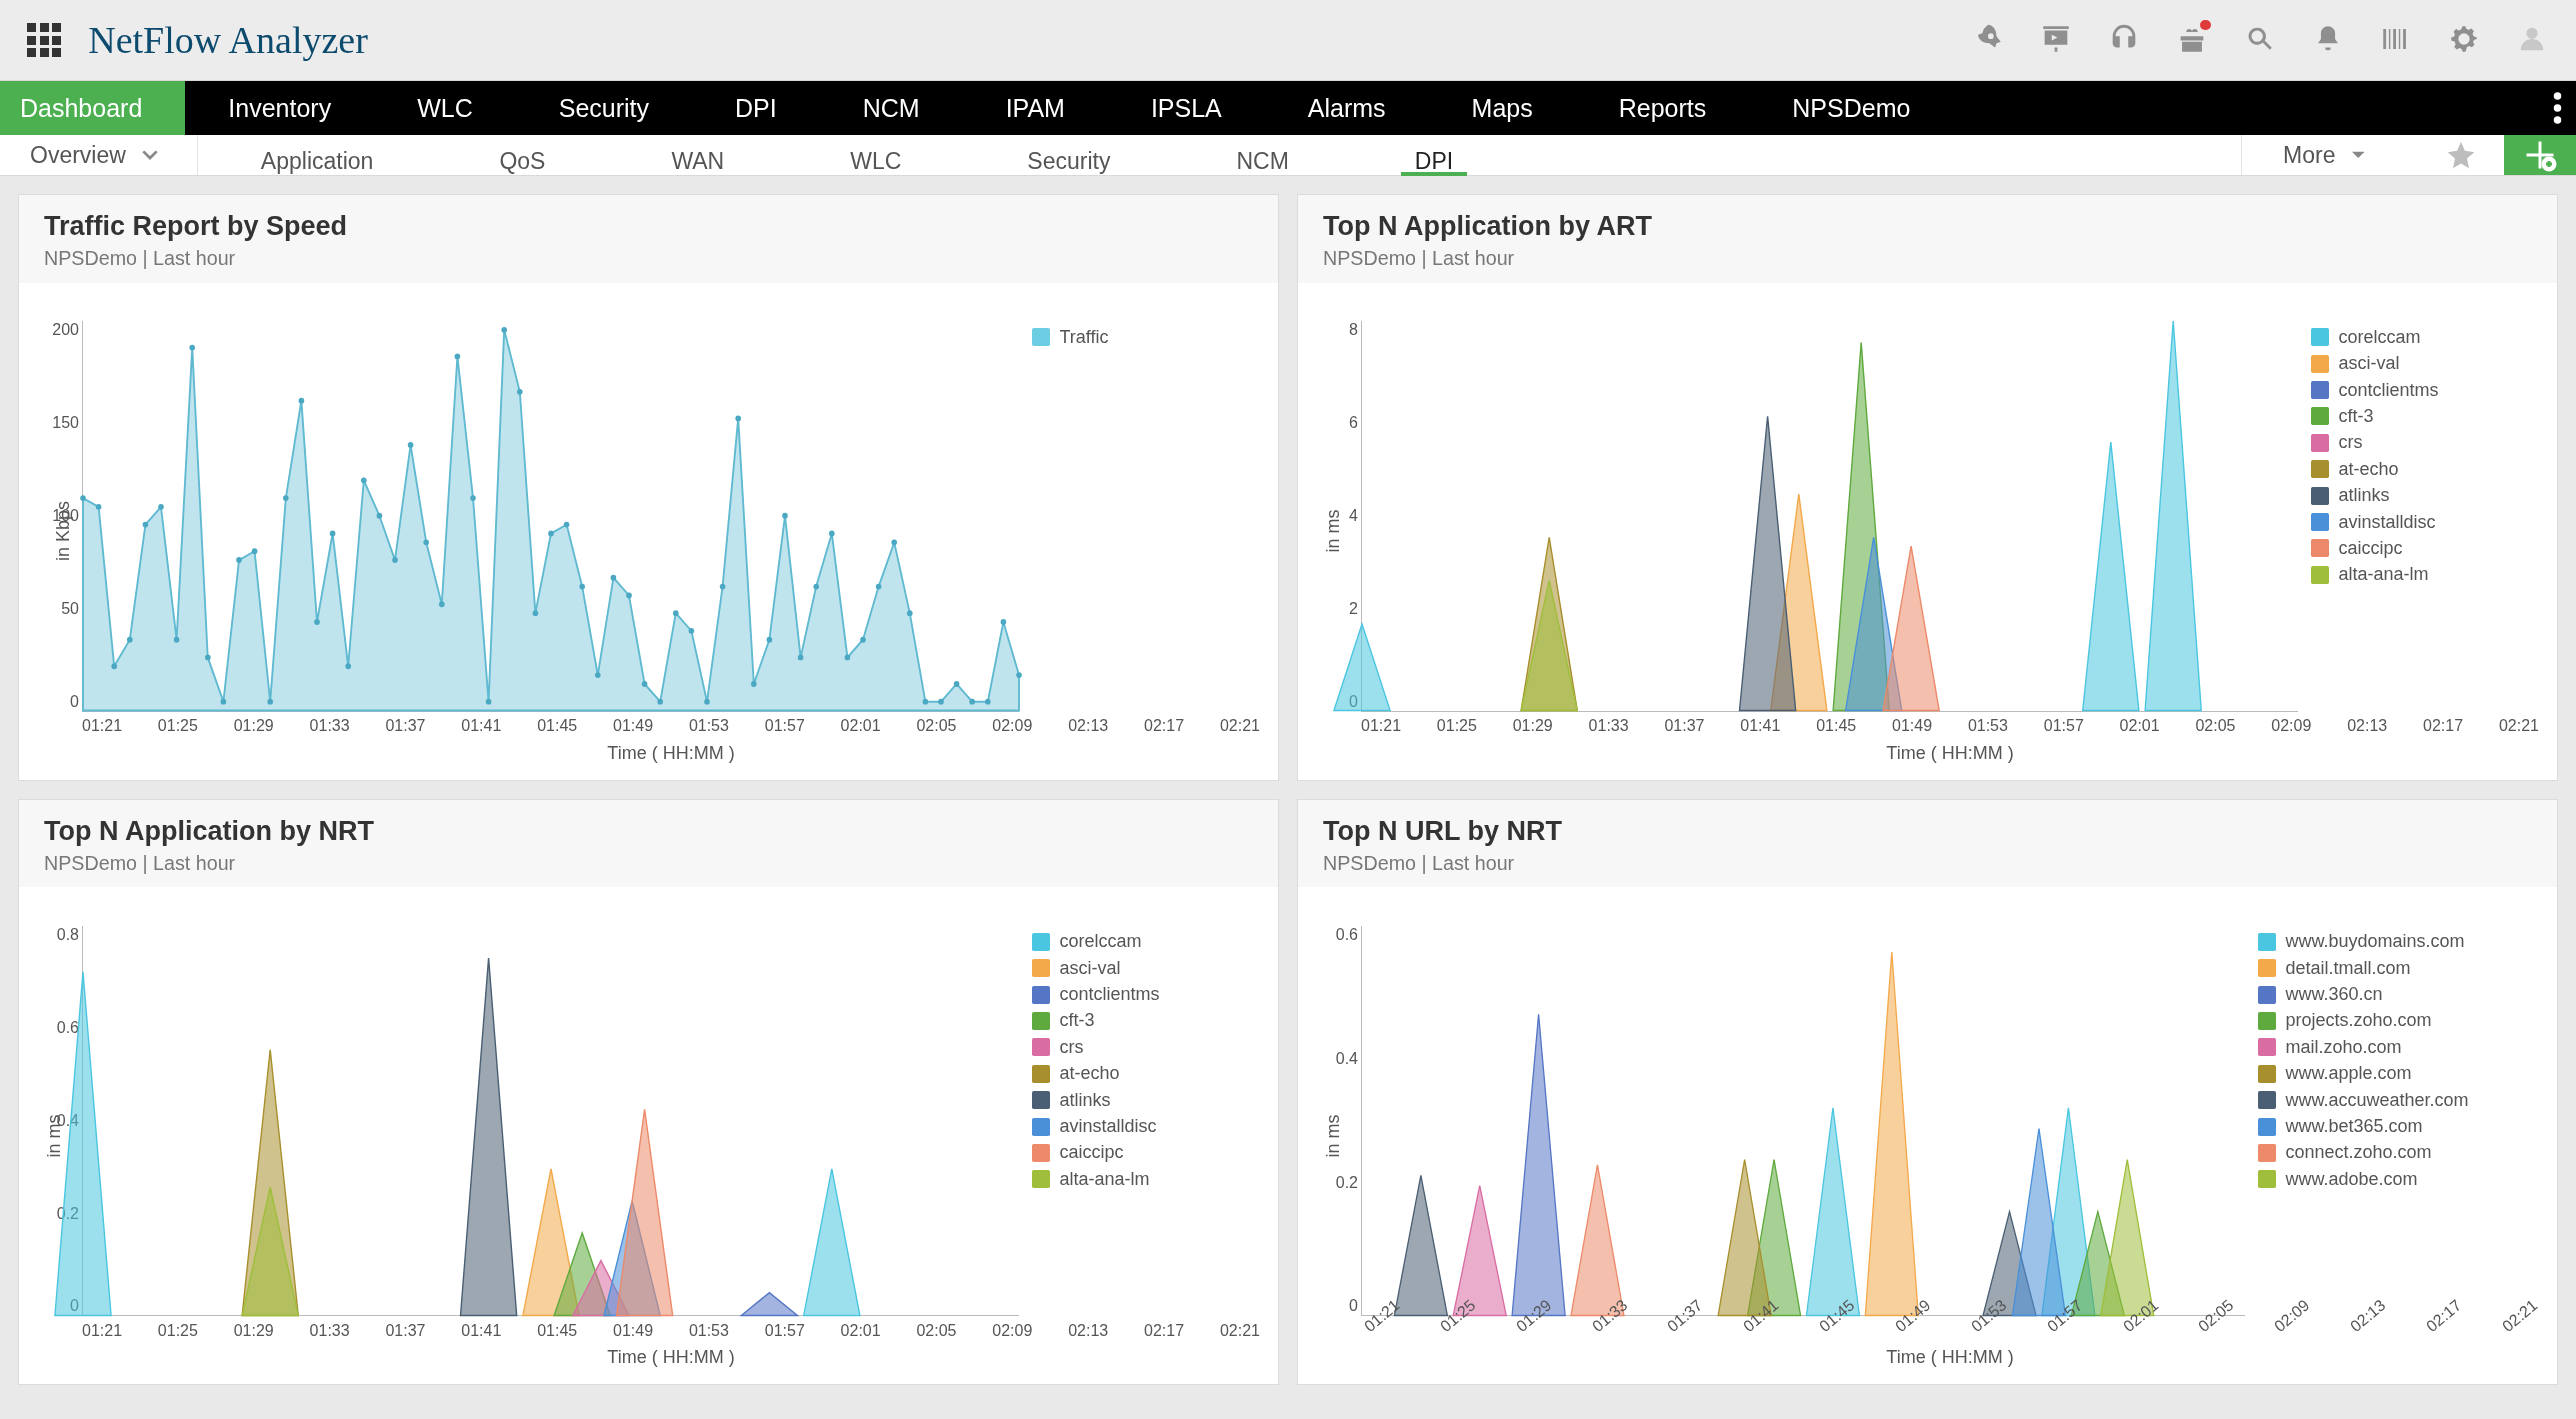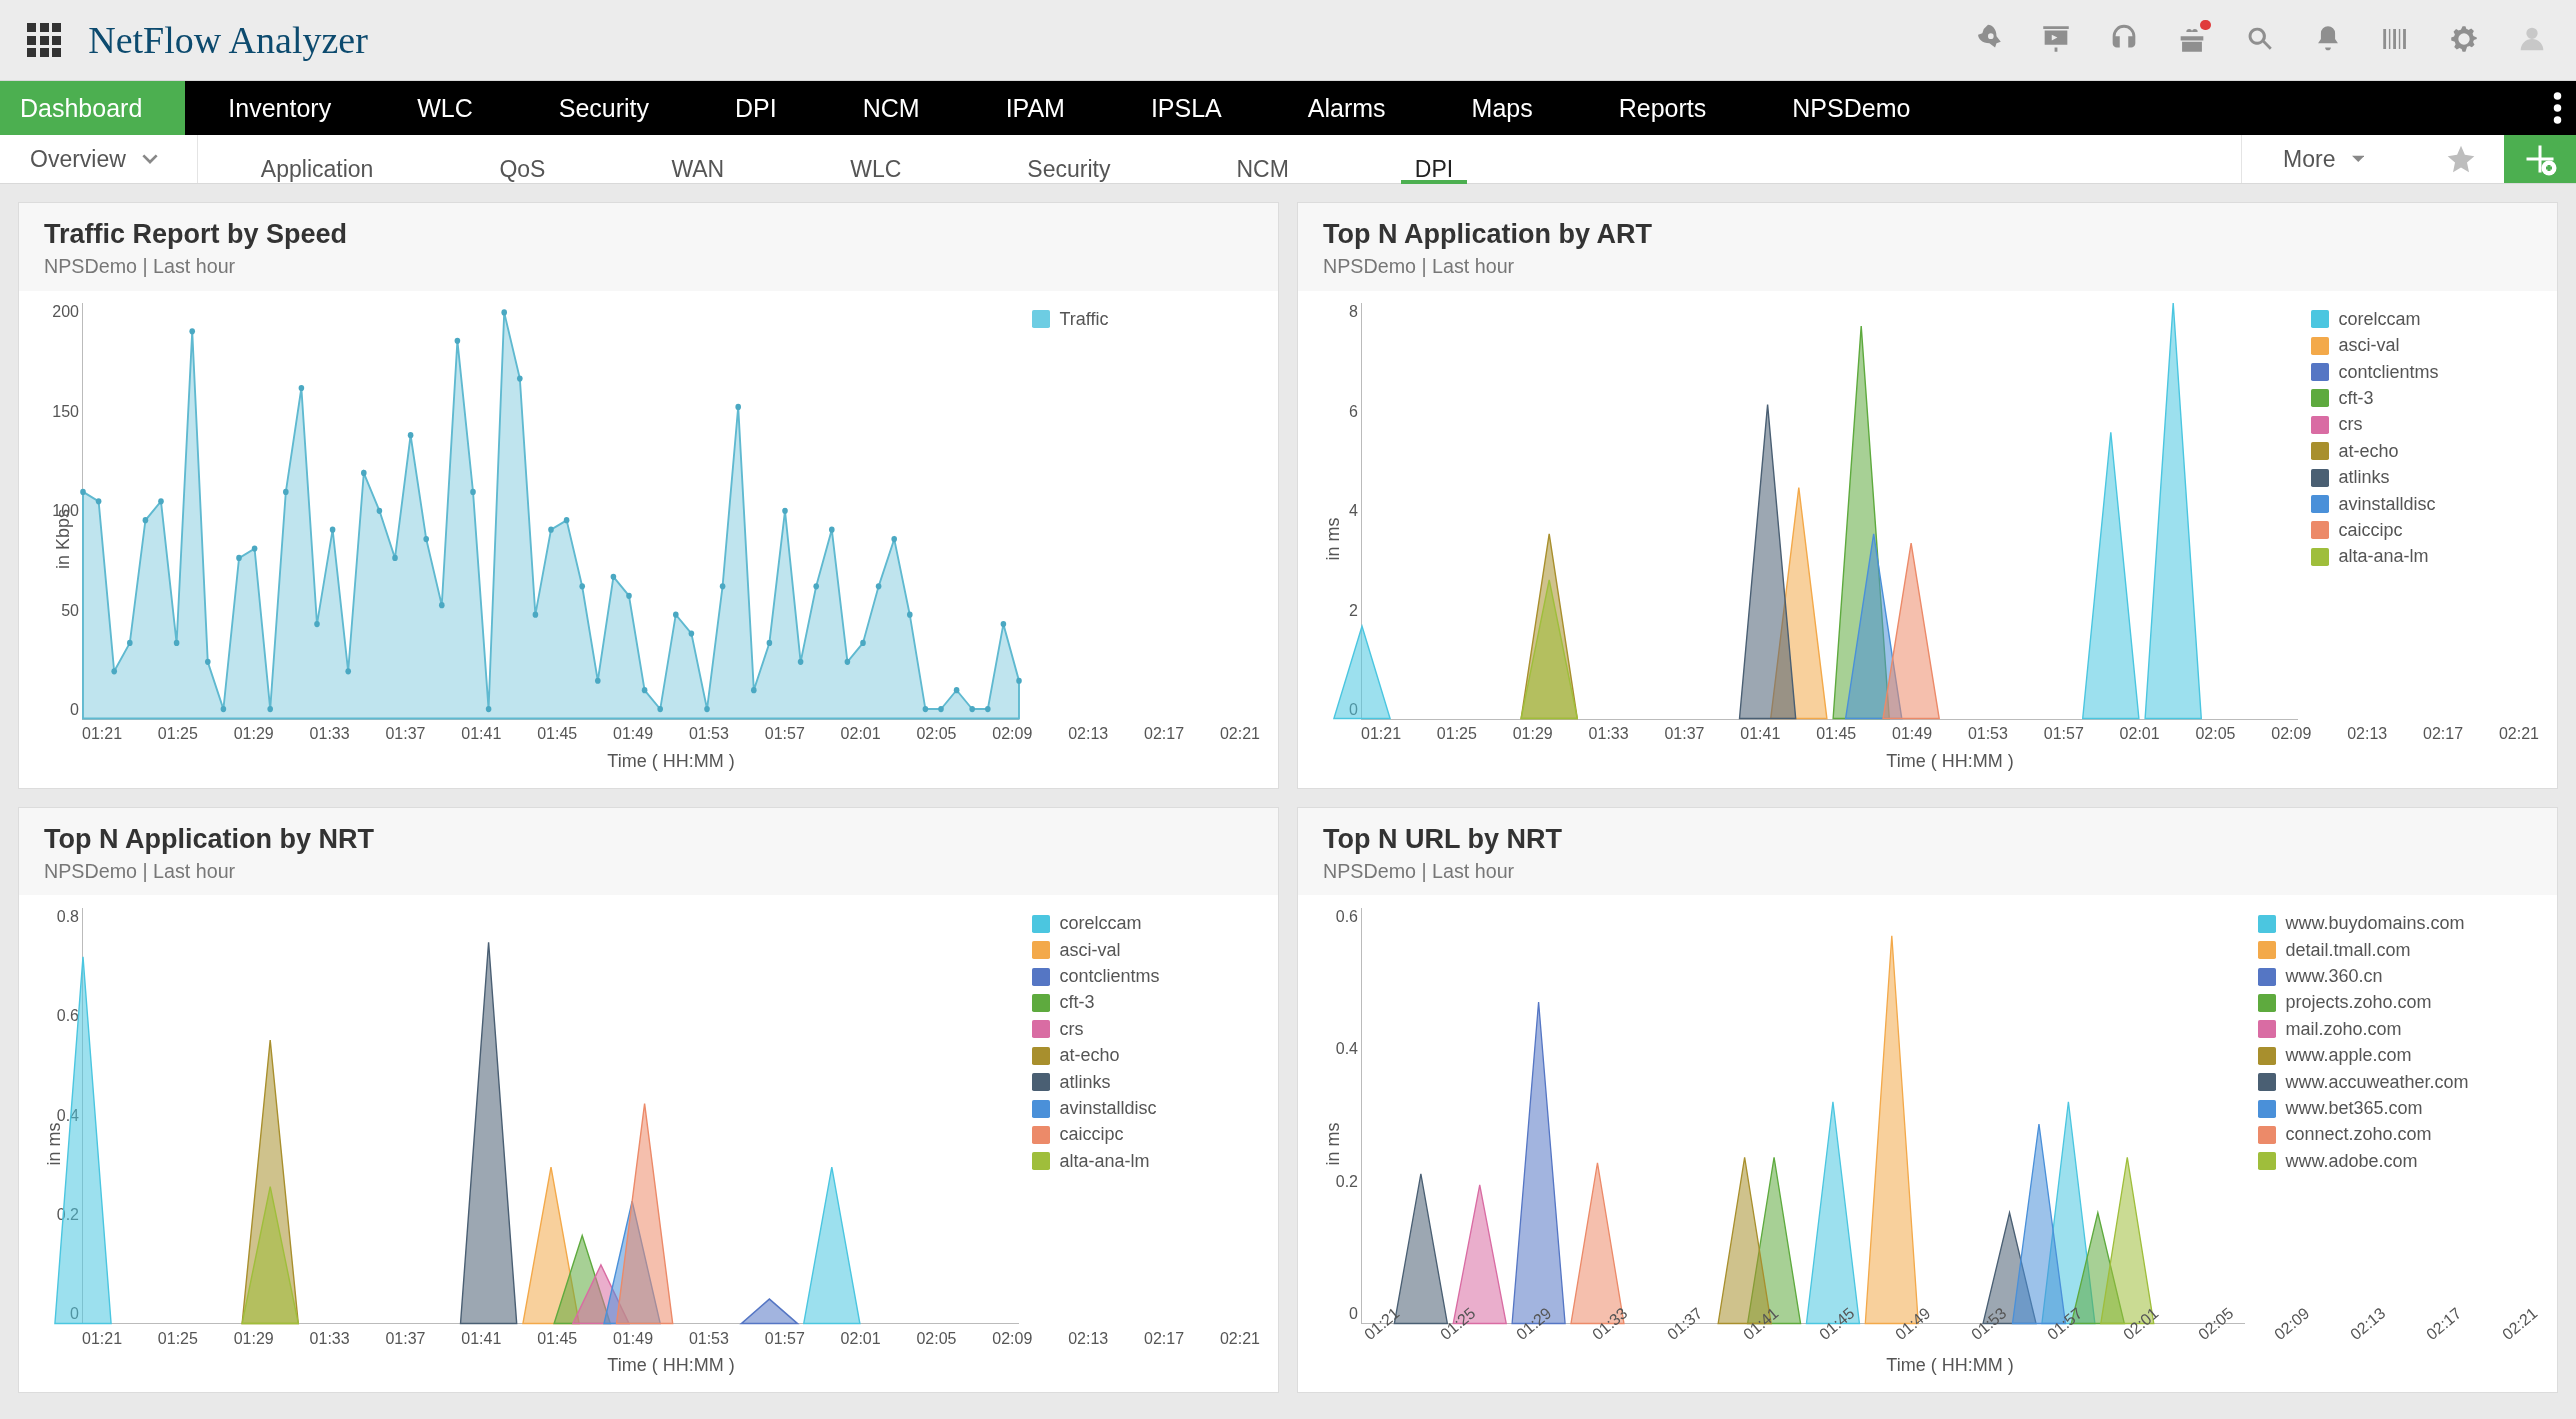--- a/index.html
+++ b/index.html
@@ -17,21 +17,21 @@
 .gift-dot { position:absolute; top:-1.8px; right:-1.8px; width:10.7px; height:10.7px; background:#e03b3b; border-radius:50%; }
 
 
 .main-nav { height: 54px; background: #000; display: flex; align-items: stretch; position: relative; }
 .main-nav a { color: #fff; font-size: 25px; font-weight: 400; text-decoration: none; display: flex; align-items: center; padding: 0 43px; cursor: pointer; }
 .main-nav a.active { background: #4caf50; padding-left: 20px; }
 .kebab { position: absolute; right: 14.3px; top: 0; bottom: 0; display: flex; align-items: center; cursor: pointer; }
 .kebab svg { width: 9px; height: 36px; fill:#fff; }
 
 
-.sub-nav { height: 49px; background: #fff; display: flex; align-items: stretch; border-bottom: 0.9px solid #d9d9d9; }
+.sub-nav { height: 41px; background: #fff; display: flex; align-items: stretch; border-bottom: 0.9px solid #d9d9d9; }
 .sub-overview { display:flex; align-items:center; gap:16px; padding: 0 39px 0 30px; color:#555; font-size:23px; border-right:0.9px solid #e4e4e4; cursor:pointer; }
 .sub-tabs { display:flex; align-items:flex-end; flex:1; }
 .sub-tab { display:flex; align-items:center; padding: 0 63px; font-size:23px; color:#555; cursor:pointer; position:relative; }
 .sub-tab.active { color:#222; }
 .sub-tab.active:after { content:""; position:absolute; left:30%; right:30%; bottom:-0.9px; height:3.6px; background:#4caf50; }
 .sub-more { display:flex; align-items:center; gap:16px; padding:0 54px 0 41px; border-left:0.9px solid #e4e4e4; font-size:23px; color:#555; cursor:pointer; }
 .sub-star-wrap { display:flex; align-items:center; padding:0 27px; cursor:pointer; }
 .sub-star { width:32px; height:32px; fill:#bdbdbd; }
 .sub-add { width:72px; background:#4caf50; display:flex; align-items:center; justify-content:center; cursor:pointer; }
 .sub-add svg { width:36px; height:36px; fill:#fff; }
@@ -39,21 +39,21 @@
 
 .grid { display:grid; grid-template-columns: 1fr 1fr; grid-template-rows: 1fr 1fr; gap: 18px; padding: 18px; height: calc(100% - 81px - 54px - 57px); border-radius: 13px; }
 .panel { background:#fff; border:0.9px solid #dcdcdc; display:flex; flex-direction:column; }
 .panel-hdr { background:#f7f7f7; padding: 16px 25px 12.5px; }
 .panel-title { font-size:27px; font-weight:700; color:#333; }
 .panel-sub { font-size:19.7px; color:#777; margin-top:5.4px; }
 .panel-body { flex:1; position:relative; padding: 12.5px 18px 16px 63px; display:flex; }
 .y-label { position:absolute; left:14.3px; top:50%; transform: translateY(-50%) rotate(-90deg); transform-origin:center; font-size:18px; color:#555; white-space:nowrap; }
 .x-label { text-align:center; font-size:18px; color:#555; margin-top:7.2px; }
 .plot-wrap { flex:1; display:flex; flex-direction:column; }
-.plot-row { flex:1; display:flex; gap:8px; min-height:0; }
+.plot-row { flex:1; display:flex; gap:8px; min-height:0;margin-top:26px; }
 .plot { flex:1; border-left:1.8px solid #bbb; border-bottom:1.8px solid #bbb; position:relative; }
 .plot svg { position:absolute; inset:0; width:100%; height:100%; overflow:visible; }
 .legend { width: 233px; padding: 5.4px 0 0 5.4px; }
 .legend-item { display:flex; align-items:center; gap:9px; font-size:18px; color:#555; margin-bottom:5.4px; white-space:nowrap; }
 .legend-sw { width:18px; height:18px; border-radius:1.8px; flex:none; }
 .x-ticks { display:flex; justify-content:space-between; font-size:16px; color:#555; padding-top:5.4px; }
 .x-ticks span { transform-origin: top left; }
 .y-ticks { position:absolute; left:-52px; top:0; bottom:0; width:48px; display:flex; flex-direction:column; justify-content:space-between; font-size:16px; color:#555; text-align:right; }
 </style>
 </head>

